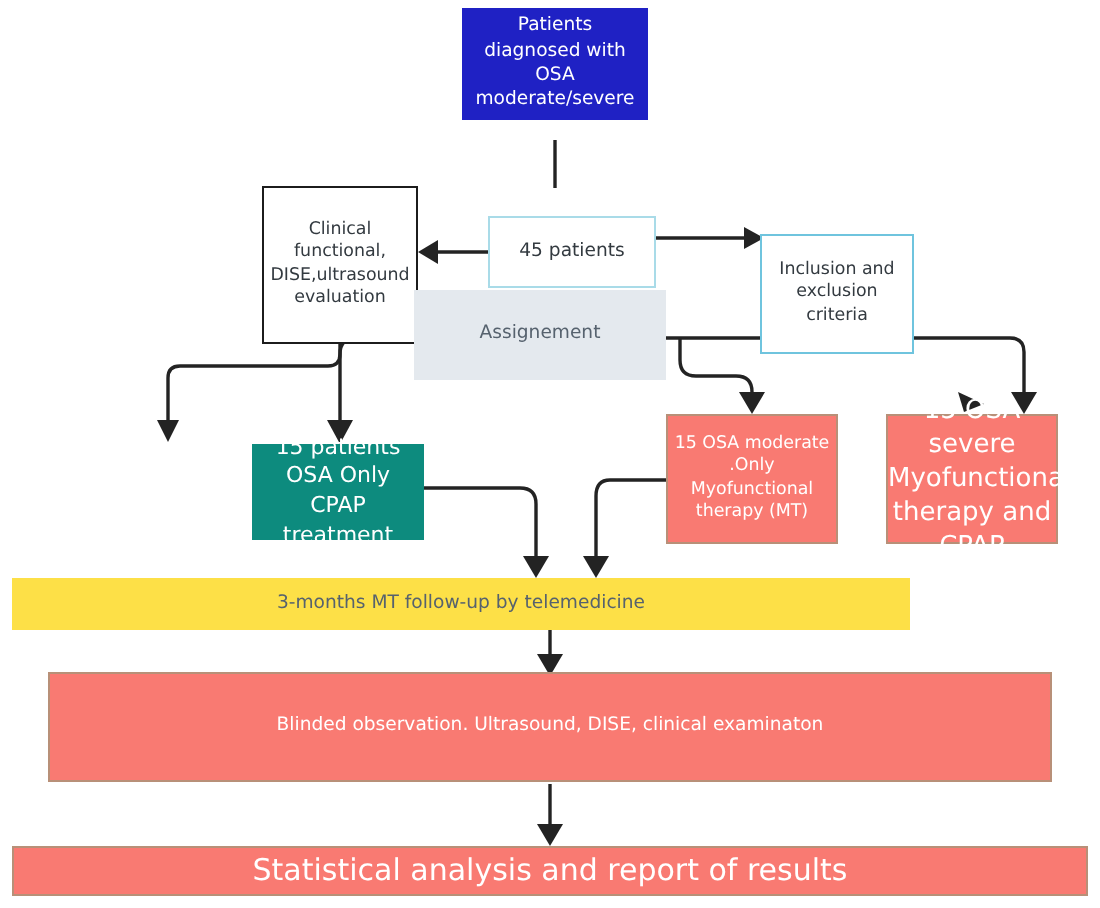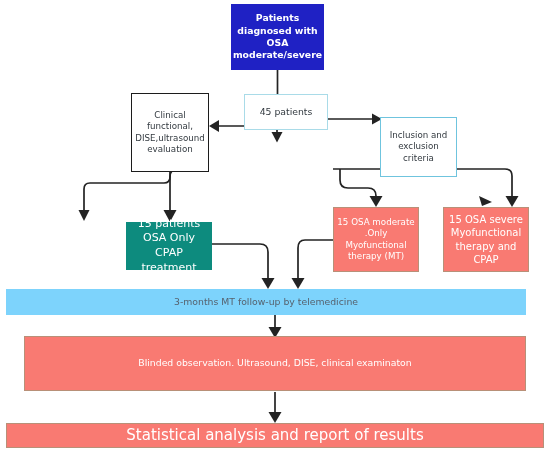--- a/index.html
+++ b/index.html
@@ -29,29 +29,29 @@
   }
   .node span {
     display: block;
     width: 100%;
     padding: 0 3px;
     white-space: pre-line;
   }
 
   
   .n-top {
-    left: 231px; top: 4px; width: 93px; height: 66px;
+    left: 231px; top: 4px; width: 93px; height: 56px;
     background: #1f21c4;
     border: 1px solid #1f21c4;
     color: #ffffff;
     font-size: 9.3px;
-    font-weight: 700;
+    font-weight: 400;
   }
   .n-patients {
-    left: 244px; top: 94px; width: 84px; height: 36px;
+    left: 244px; top: 108px; width: 84px; height: 36px;
     background: #ffffff;
     border: 1px solid #a9dbe8;
     color: #333a40;
     font-size: 9.3px;
   }
   .n-clinical {
     left: 131px; top: 93px; width: 78px; height: 79px;
     background: #ffffff;
     border: 1.6px solid #1c1c1c;
     color: #333a40;
@@ -84,25 +84,25 @@
     background: #f97a72;
     border: 1.5px solid #b89078;
     color: #ffffff;
     font-size: 8.7px;
   }
   .n-severe {
     left: 443px; top: 207px; width: 86px; height: 65px;
     background: #f97a72;
     border: 1.5px solid #b89078;
     color: #ffffff;
-    font-size: 10px;
+    font-size: 13px;
   }
   .n-follow {
-    left: 6px; top: 289px; width: 520px; height: 26px;
-    background: #7dd3fc;
+    left: 6px; top: 289px; width: 449px; height: 26px;
+    background: #fde047;
     border: none;
     color: #56626e;
     font-size: 9.3px;
   }
   .n-blinded {
     left: 24px; top: 336px; width: 502px; height: 55px;
     background: #f97a72;
     border: 1.5px solid #b89078;
     color: #ffffff;
     font-size: 9.3px;
@@ -183,20 +183,23 @@
   </div>
 
   <div class="node n-clinical">
     <span>Clinical functional, DISE,ultrasound evaluation</span>
   </div>
 
   <div class="node n-criteria">
     <span>Inclusion and exclusion criteria</span>
   </div>
 
+  <div class="node n-assign">
+    <span>Assignement</span>
+  </div>
 
   <div class="node n-cpap">
     <span>15 patients OSA Only CPAP treatment</span>
   </div>
 
   <div class="node n-mt">
     <span>15 OSA moderate .Only Myofunctional therapy (MT)</span>
   </div>
 
   <div class="node n-severe">

